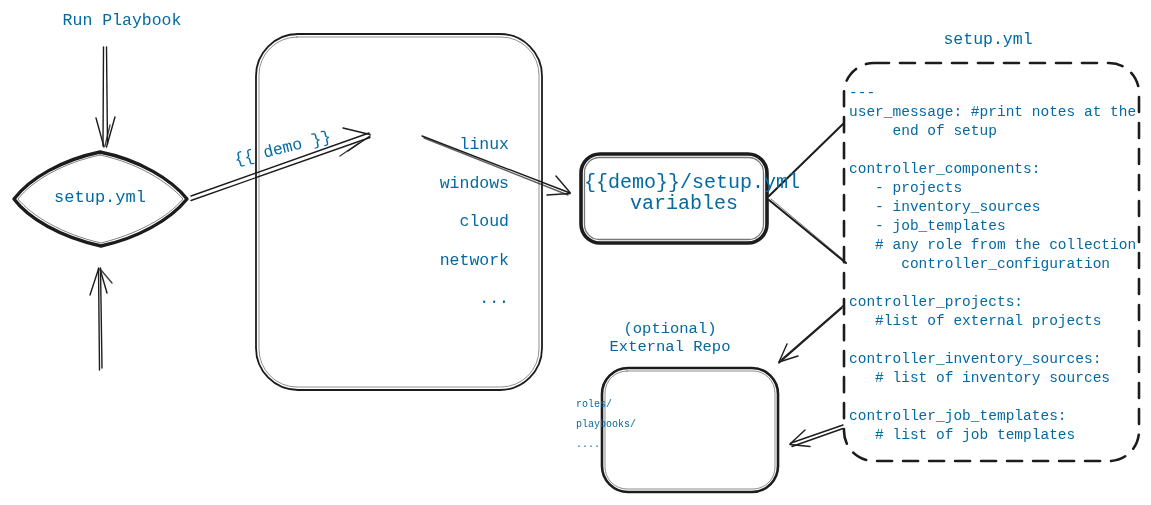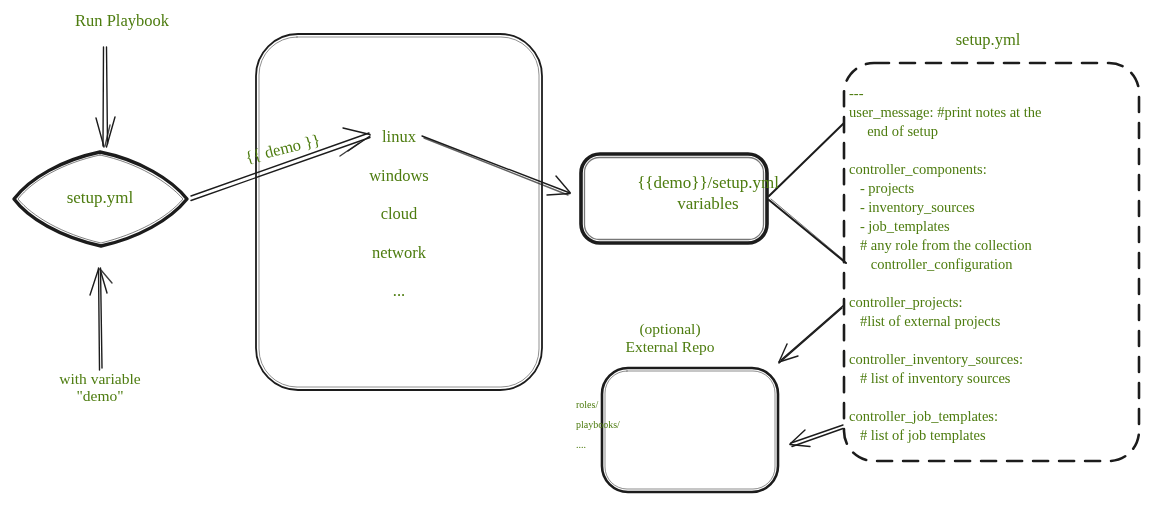--- a/index.html
+++ b/index.html
@@ -1,29 +1,29 @@
 <!DOCTYPE html>
 <html><head>
 <meta charset="utf-8">
 <style>
   html,body{margin:0;padding:0;background:#ffffff;}
   #stage{
     position:relative;width:1151px;height:505px;background:#ffffff;
-    font-family:Liberation Serif, serif;color:#4d7c0f;overflow:hidden;border-radius:17px;
+    font-family:Liberation Mono, monospace;color:#0369a1;overflow:hidden;border-radius:17px;
   }
   #stage svg{position:absolute;left:0;top:0;}
   .lbl{position:absolute;white-space:pre;line-height:1.15;}
   .ctr{text-align:center;}
   .run-lbl{left:52px;top:12px;width:140px;font-size:16.5px;}
   .diamond-lbl{left:30px;top:188px;width:140px;font-size:17px;}
   .withvar-lbl{left:30px;top:370px;width:140px;font-size:15.5px;line-height:17px;}
   .repo-title{left:301px;top:8px;width:200px;font-size:16.5px;}
-  .repo-items{left:289px;top:118px;width:220px;font-size:16.5px;line-height:38.5px;}
+  .repo-items{left:289px;top:126px;width:220px;font-size:16.5px;line-height:38.5px;text-align:right;}
   .demo-lbl{left:228px;top:140px;width:110px;font-size:16.5px;transform:rotate(-14deg);}
-  .vars-lbl{left:584px;top:172px;width:200px;font-size:17px;line-height:21px;padding-left:24px;}
+  .vars-lbl{left:584px;top:172px;width:200px;font-size:20px;line-height:21px;}
   .setupyml-title{left:888px;top:31px;width:200px;font-size:16.5px;}
   .yaml-text{left:849px;top:84px;width:288px;font-size:14.5px;line-height:19px;}
   .extrepo-lbl{left:580px;top:320px;width:180px;font-size:15.5px;line-height:18px;}
   .extrepo-lines{left:576px;top:395px;width:160px;font-size:10px;line-height:20px;}
 </style>
 </head>
 <body>
 
 <div id="stage">
 
@@ -102,22 +102,20 @@
     <g>
       <rect x="602" y="368" width="176" height="124" rx="26" stroke-width="2.6"></rect>
       <rect x="605" y="371" width="170" height="118" rx="22" stroke-width="1" opacity="0.5"></rect>
     </g>
   </svg>
 
   <div class="lbl ctr run-lbl">Run Playbook</div>
 
   <div class="lbl ctr diamond-lbl">setup.yml</div>
 
-  <div class="lbl ctr withvar-lbl">with variable
-"demo"</div>
 
 
   <div class="lbl ctr repo-items">linux
 windows
 cloud
 network
 ...</div>
 
   <div class="lbl ctr demo-lbl">{{ demo }}</div>
 

